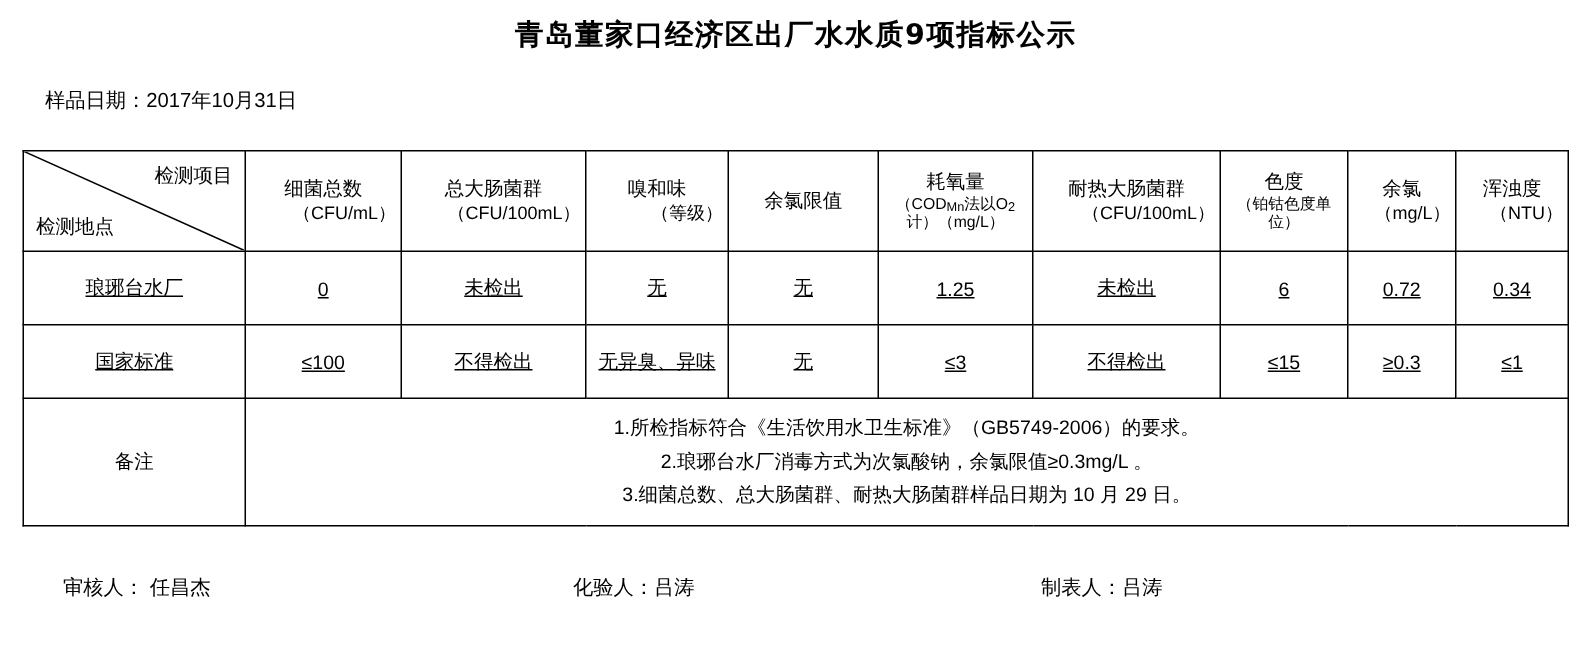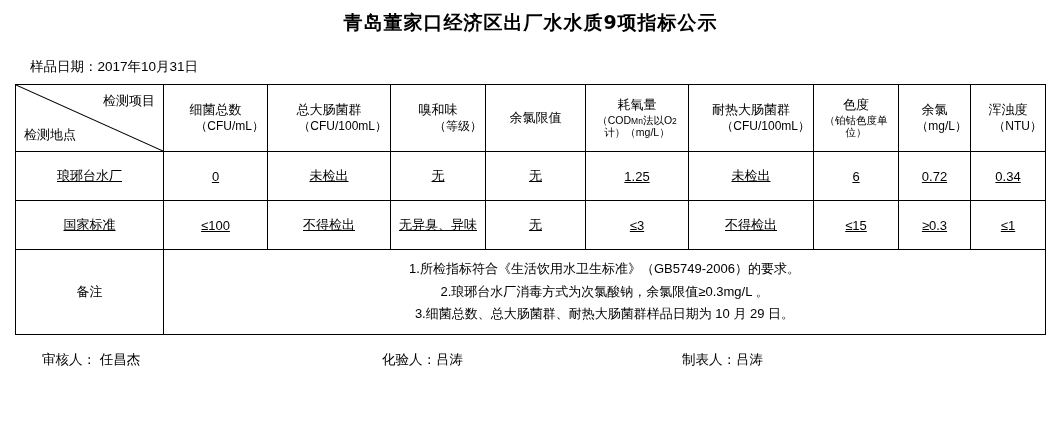--- a/index.html
+++ b/index.html
@@ -36,21 +36,21 @@
     align-items: flex-end;
     font-size: 13.5px;
     padding: 22px 22px 8px 30px;
   }
   .meta-left, .meta-right {
     white-space: nowrap;
   }
   table.main {
     border-collapse: collapse;
     width: 1015px;
-    margin: 0 auto;
+    margin: 16px auto;
     table-layout: fixed;
   }
   table.main td, table.main th {
     border: 1px solid #000000;
     text-align: center;
     vertical-align: middle;
     font-weight: normal;
     font-size: 13px;
     padding: 2px 3px;
   }
@@ -113,21 +113,21 @@
     font-size: 13.5px;
   }
   .footer-row {
     display: flex;
     font-size: 13.5px;
     padding: 16px 22px 0 42px;
   }
   .footer-item { white-space: nowrap; }
   .f1 { width: 340px; }
   .f2 { width: 300px; }
-  .f3 { flex: 1; }
+  .f3 { flex: 1; margin-left: 12px; }
   sub { font-size: 8.5px; vertical-align: bottom; }
 </style>
 </head>
 <body>
 
 <div class="page">
 
   <div class="title">青岛董家口经济区出厂水水质9项指标公示</div>
 
   <div class="meta-row">

